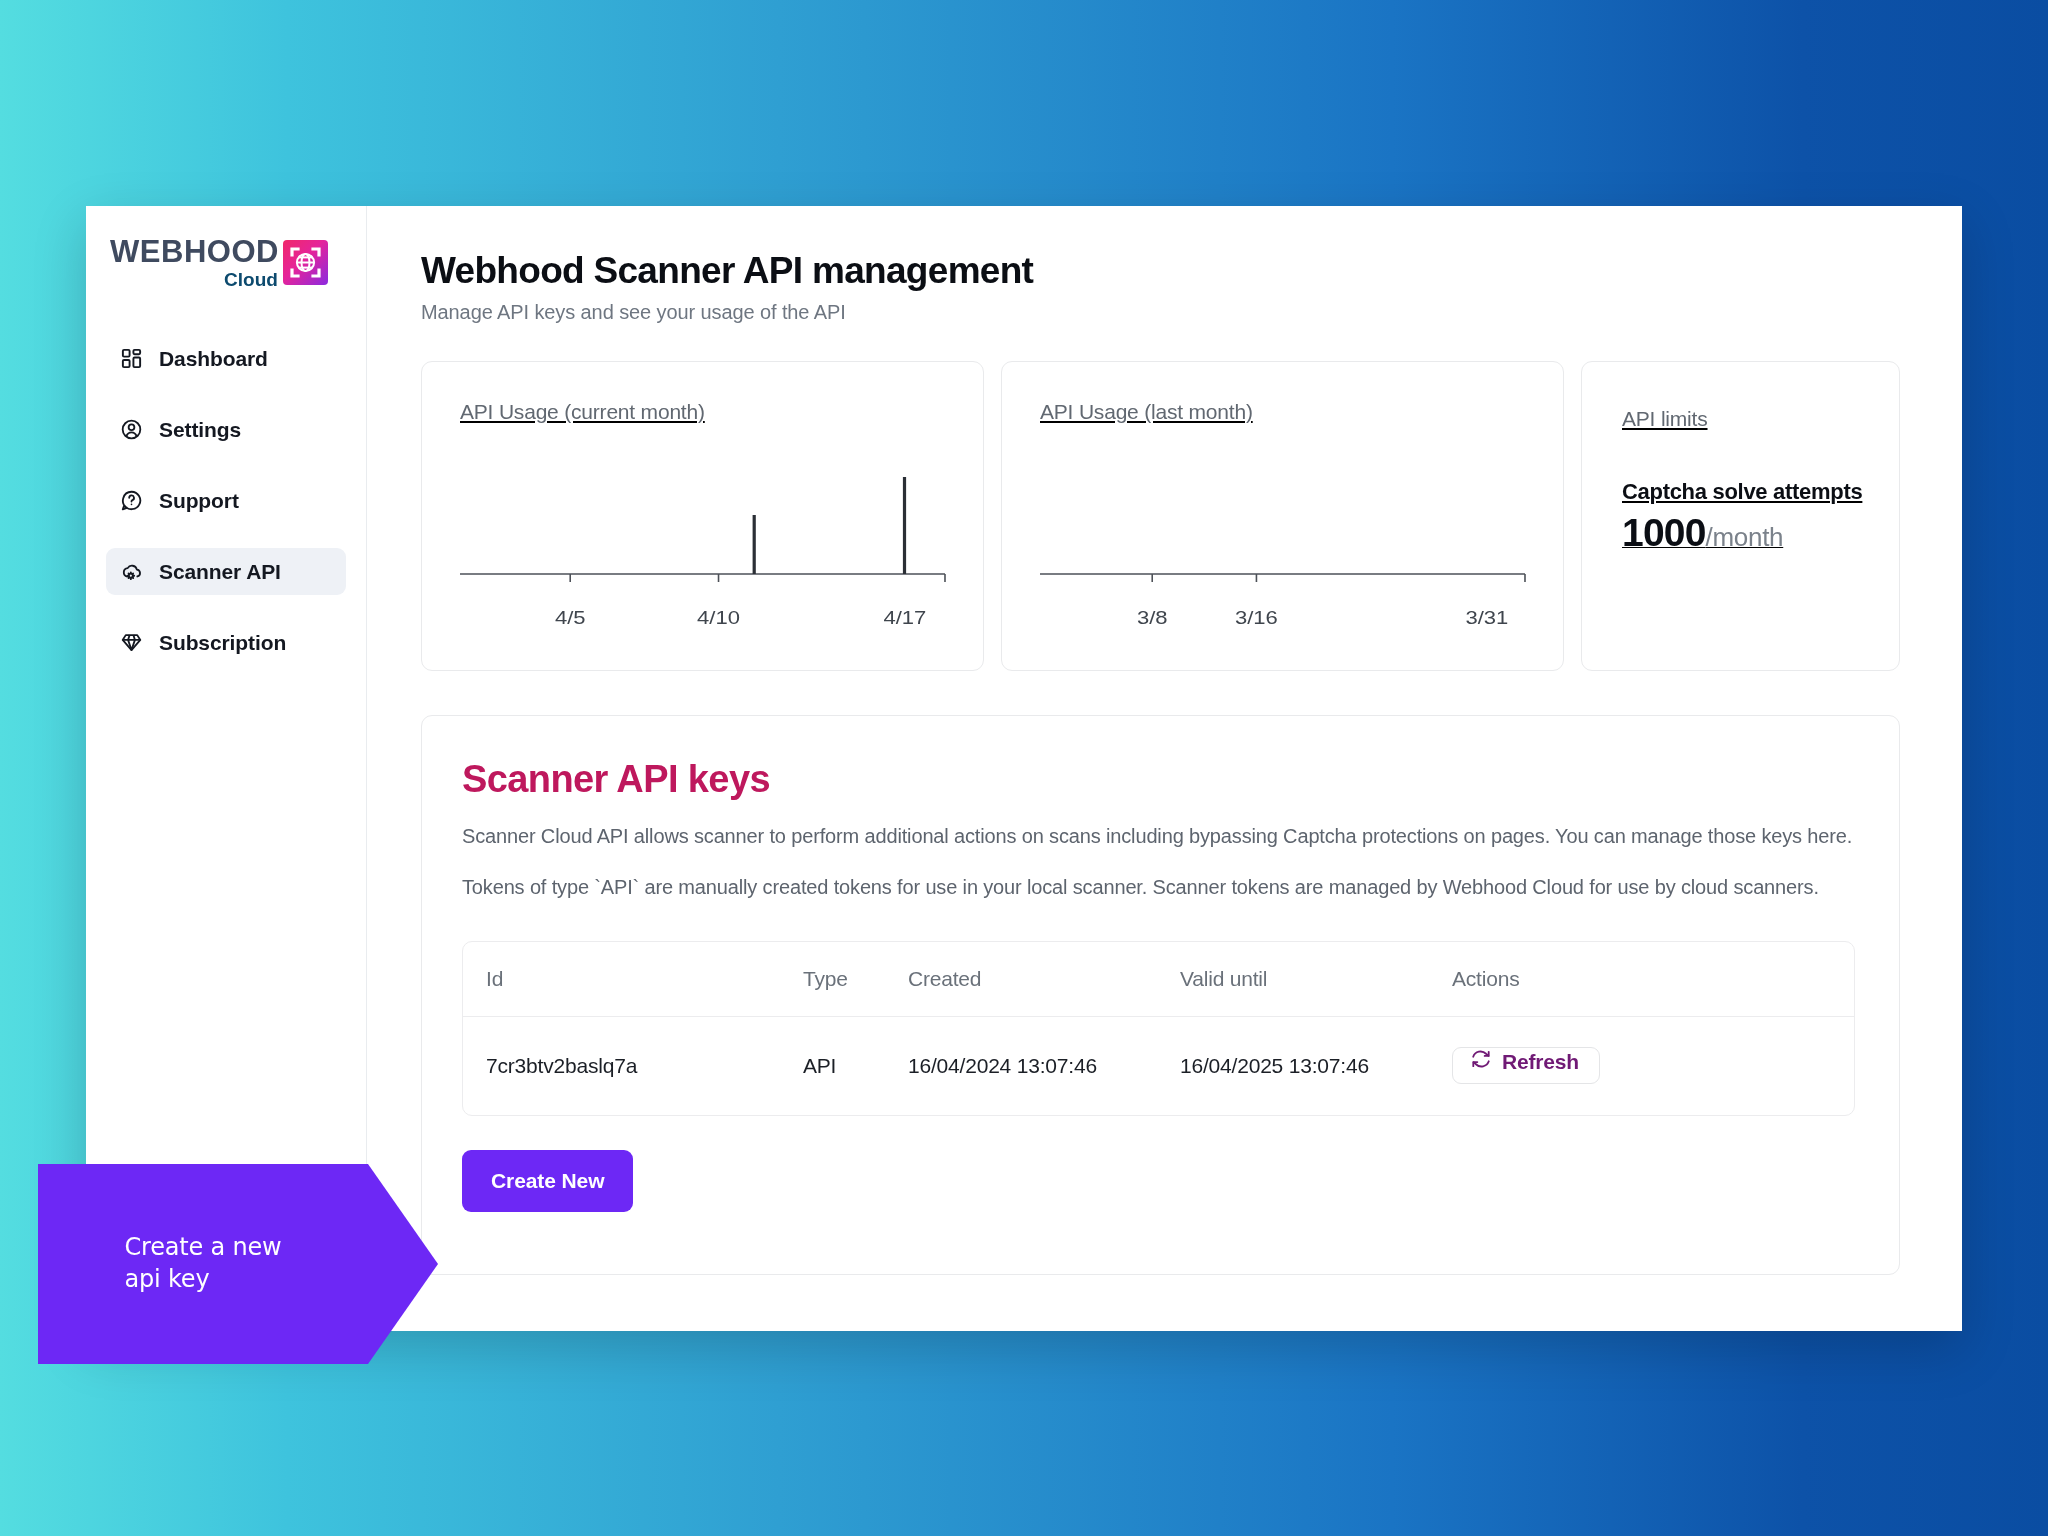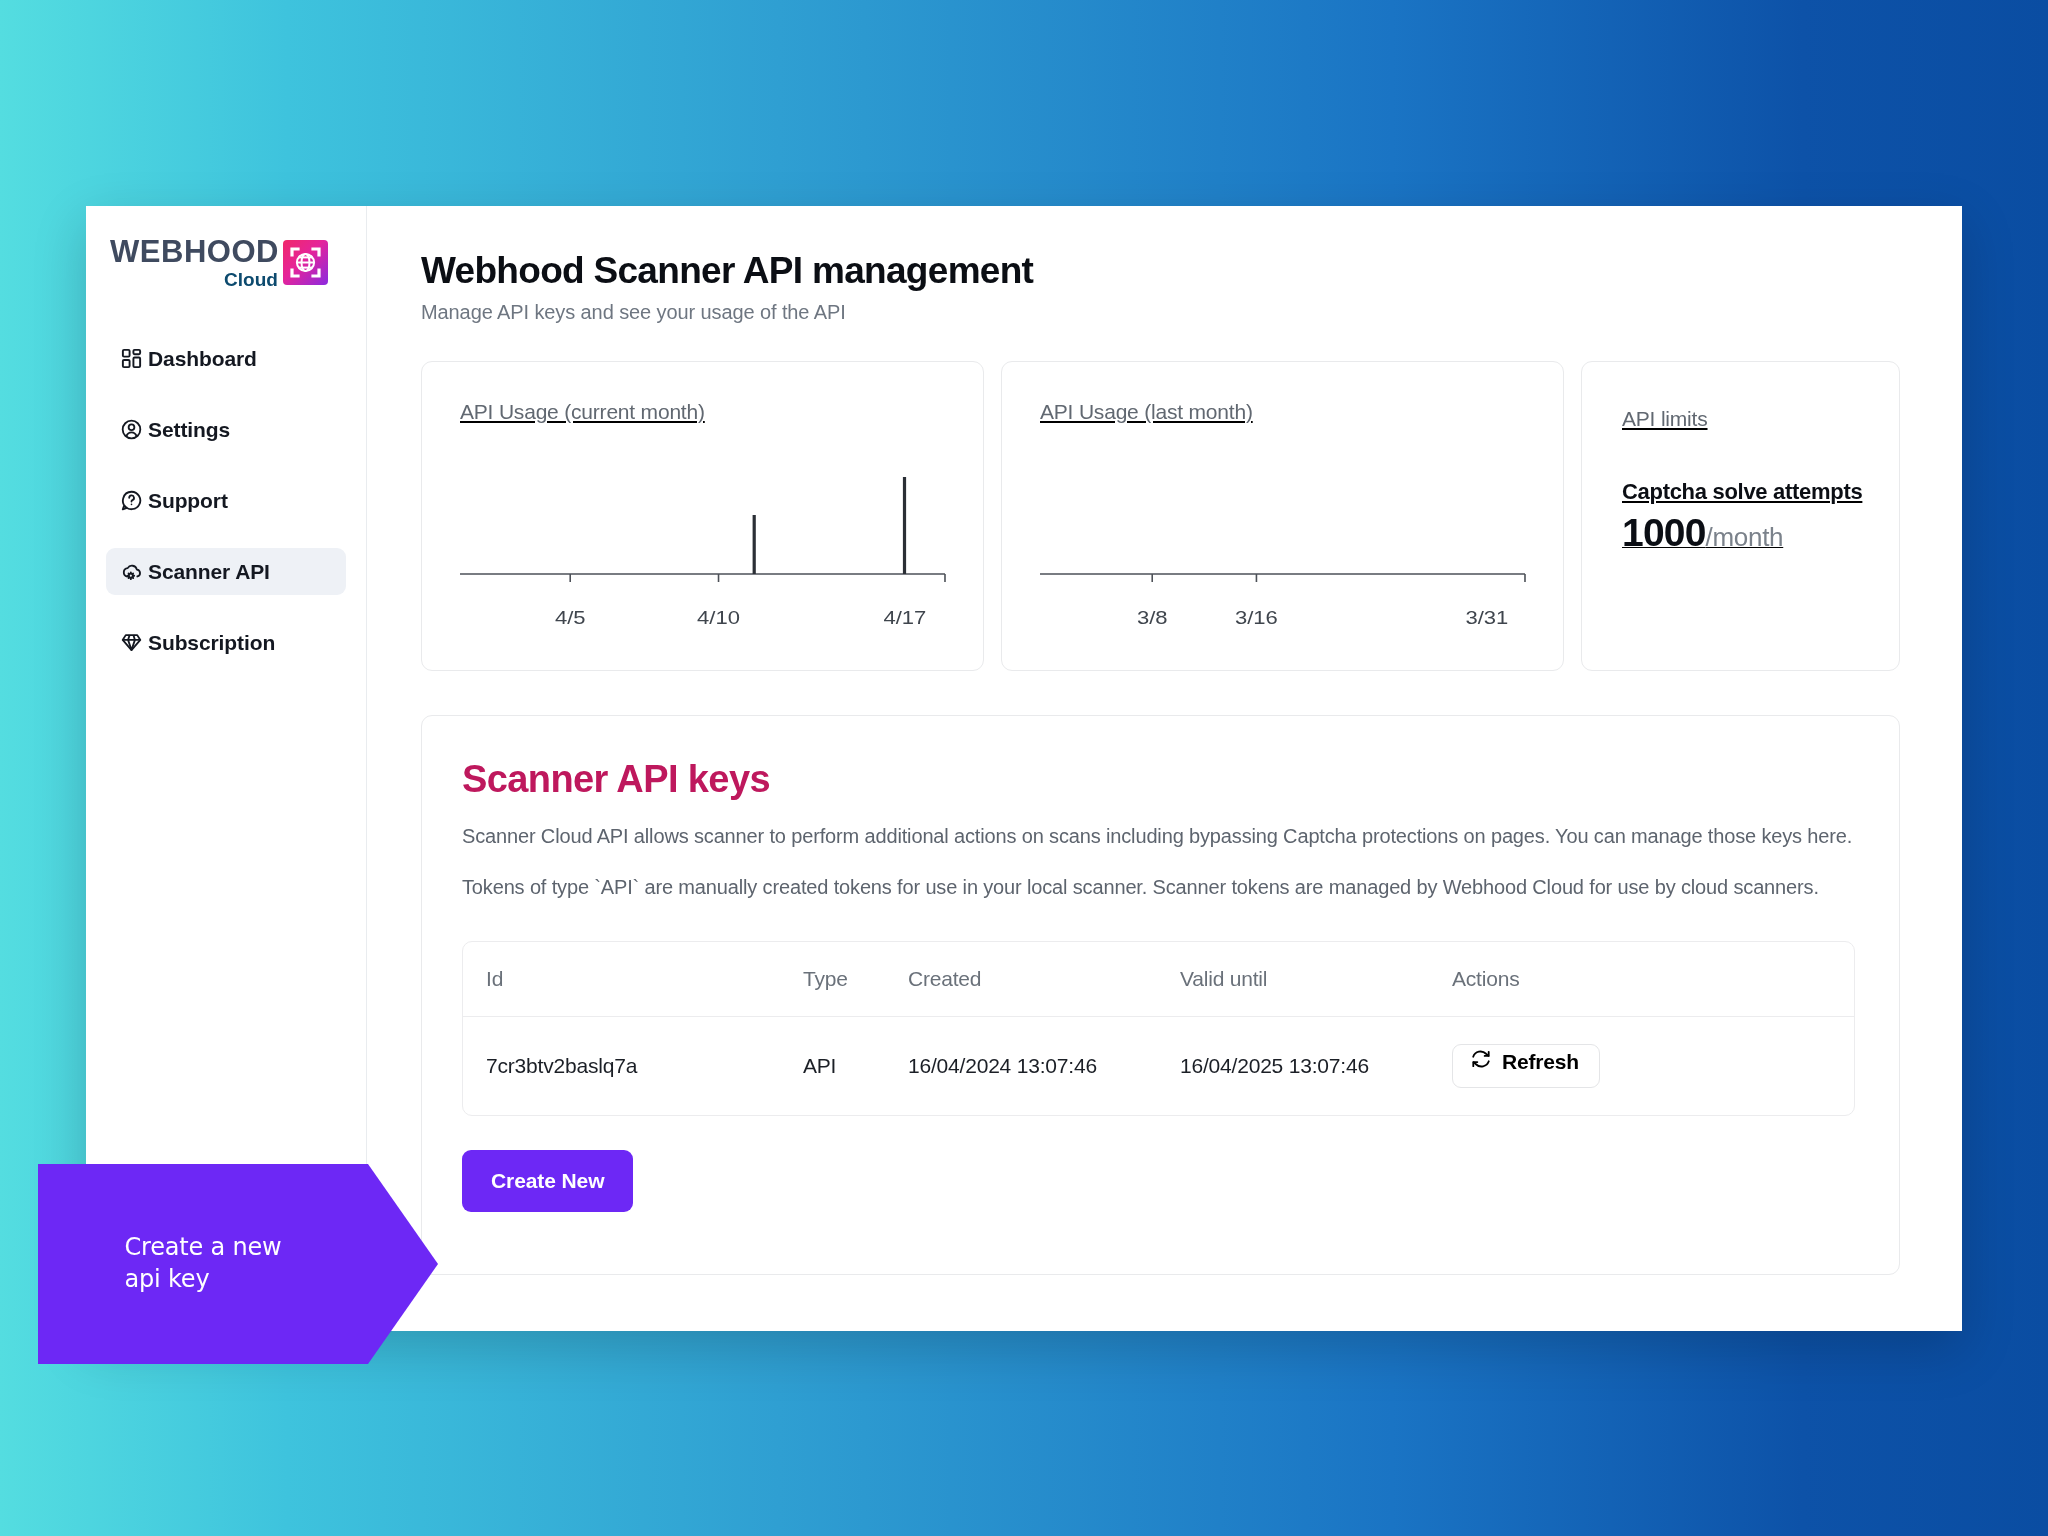--- a/index.html
+++ b/index.html
@@ -69,21 +69,21 @@
     background: linear-gradient(135deg, #f0286a 0%, #e5249a 45%, #8b2ae0 100%);
     position: relative;
     flex: 0 0 45px;
   }
   .logo-badge svg { position: absolute; inset: 0; }
 
   .nav { padding: 0 20px; }
   .nav-item {
     display: flex;
     align-items: center;
-    gap: 5px;
+    gap: 16px;
     height: 47px;
     padding: 0 14px;
     border-radius: 9px;
     margin-bottom: 24px;
     cursor: pointer;
   }
   .nav-item.active { background: #eef1f6; }
   .nav-label {
     font-size: 21px;
     font-weight: 600;
@@ -203,28 +203,28 @@
   .c-id { flex: 0 0 340px; padding-left: 23px; }
   .c-type { flex: 0 0 105px; }
   .c-created { flex: 0 0 272px; }
   .c-valid { flex: 0 0 272px; }
   .c-actions { flex: 1; }
 
   .btn-refresh {
     display: inline-flex;
     align-items: center;
     gap: 10px;
-    height: 44px;
+    height: 37px;
     padding: 0 20px 8px 17px;
     border: 1px solid #e4e5e7;
     border-radius: 9px;
     background: #fff;
     font-size: 21px;
     font-weight: 600;
-    color: #000000;
+    color: #701a75;
     cursor: pointer;
     font-family: "Liberation Sans", sans-serif;
     letter-spacing: -0.2px;
   }
   .btn-refresh svg { width: 22px; height: 22px; }
 
   .btn-create {
     margin-top: 34px;
     height: 62px;
     padding: 0 29px;

